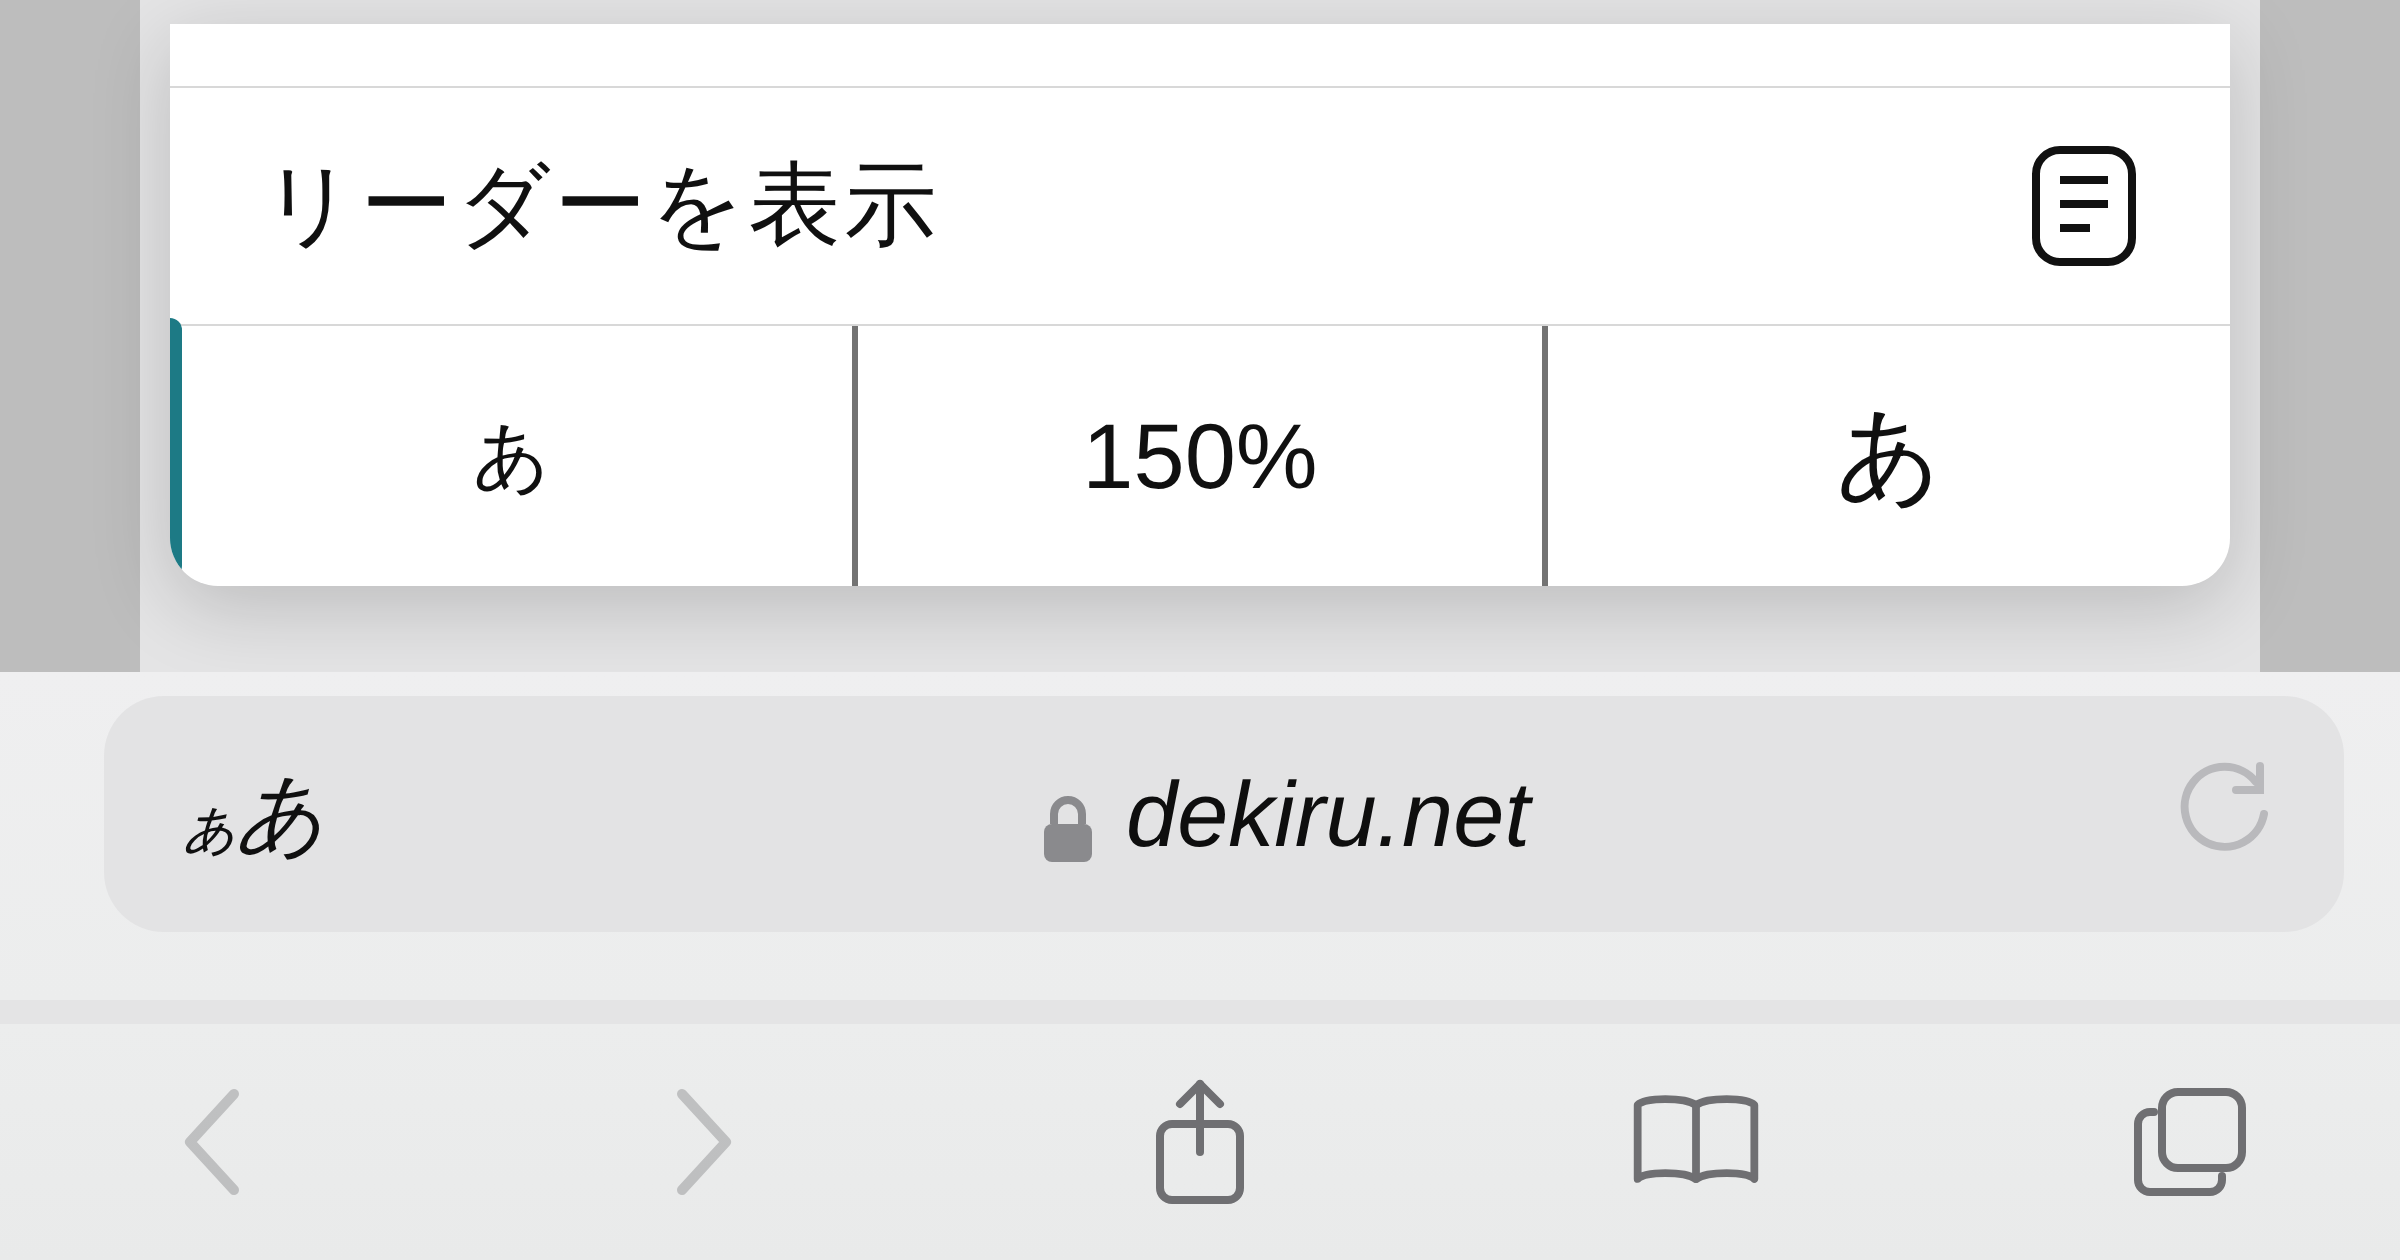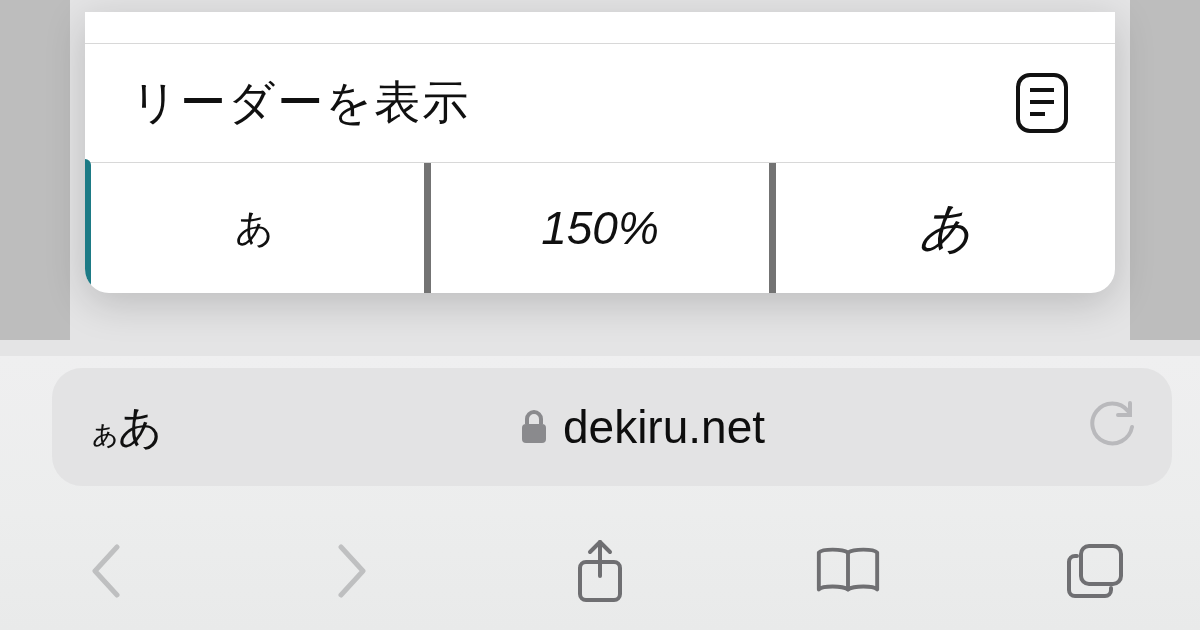--- a/index.html
+++ b/index.html
@@ -77,50 +77,51 @@
   .zoom-cell {
     flex: 1;
     display: flex;
     align-items: center;
     justify-content: center;
     font-size: 46px;
     color: #101010;
   }
   .zoom-cell.small { font-size: 38px; font-weight: 500; }
   .zoom-cell.large { font-size: 52px; font-weight: 500; }
-  .zoom-cell + .zoom-cell { border-left: 7px solid #737373; font-style: italic; }
+  .zoom-cell + .zoom-cell { border-left: 3px solid #737373; }
 
   
   .addressbar-wrap {
     position: absolute;
     left: 0; right: 0;
-    top: 356px;
+    top: 336px;
     padding: 12px 28px 34px 52px;
     background: linear-gradient(#efeff0, #eceded);
+    font-style: italic;
   }
   .addressbar {
     height: 118px;
     background: #e3e3e4;
     border-radius: 30px;
     display: flex;
     align-items: center;
     padding: 0 36px;
     color: #101010;
   }
   .aa-btn {
     font-size: 44px;
     color: #101010;
     letter-spacing: -3px;
     width: 120px;
   }
   .aa-btn .sm { font-size: 32px; }
   .url-area {
     flex: 1;
     display: flex;
-    align-items: center;
+    align-items: flex-end;
     justify-content: center;
     gap: 14px;
   }
   .url-text {
     font-size: 46px;
     color: #0e0e0e;
   }
   .lock-icon svg, .reload-icon svg { display:block; }
   .reload-icon { width: 60px; display:flex; justify-content:flex-end; }
 

